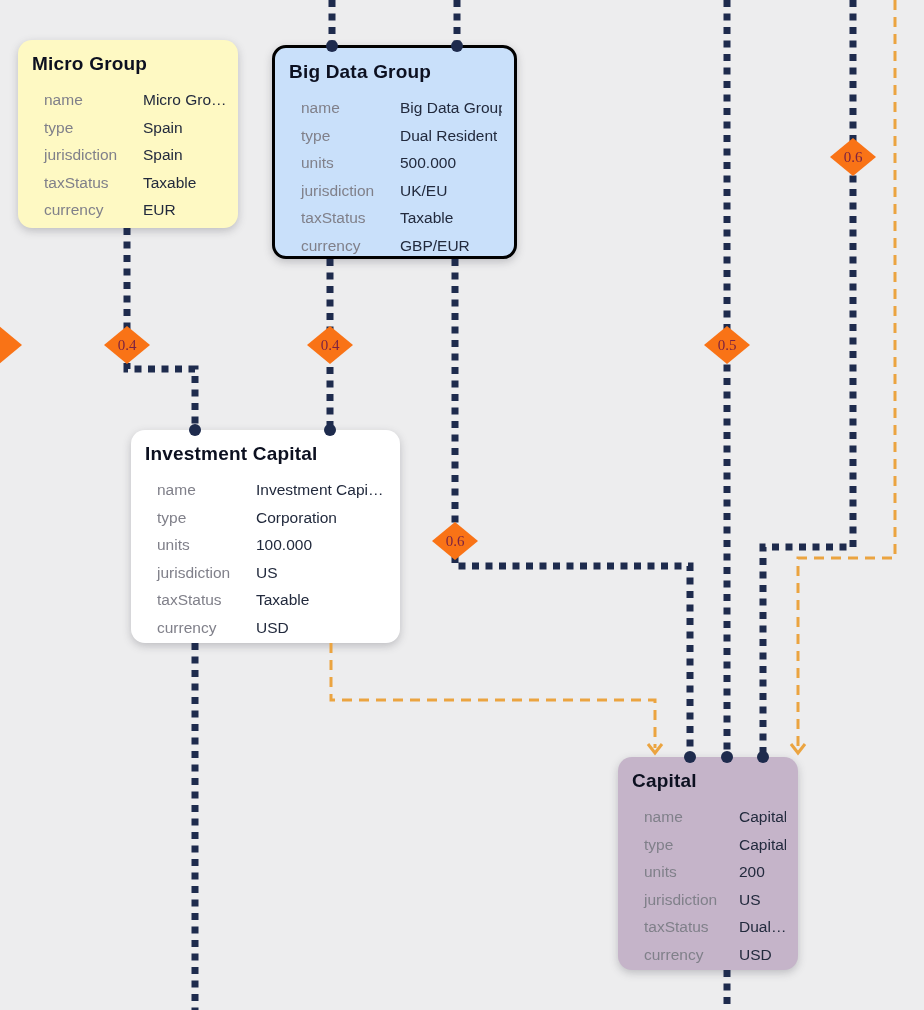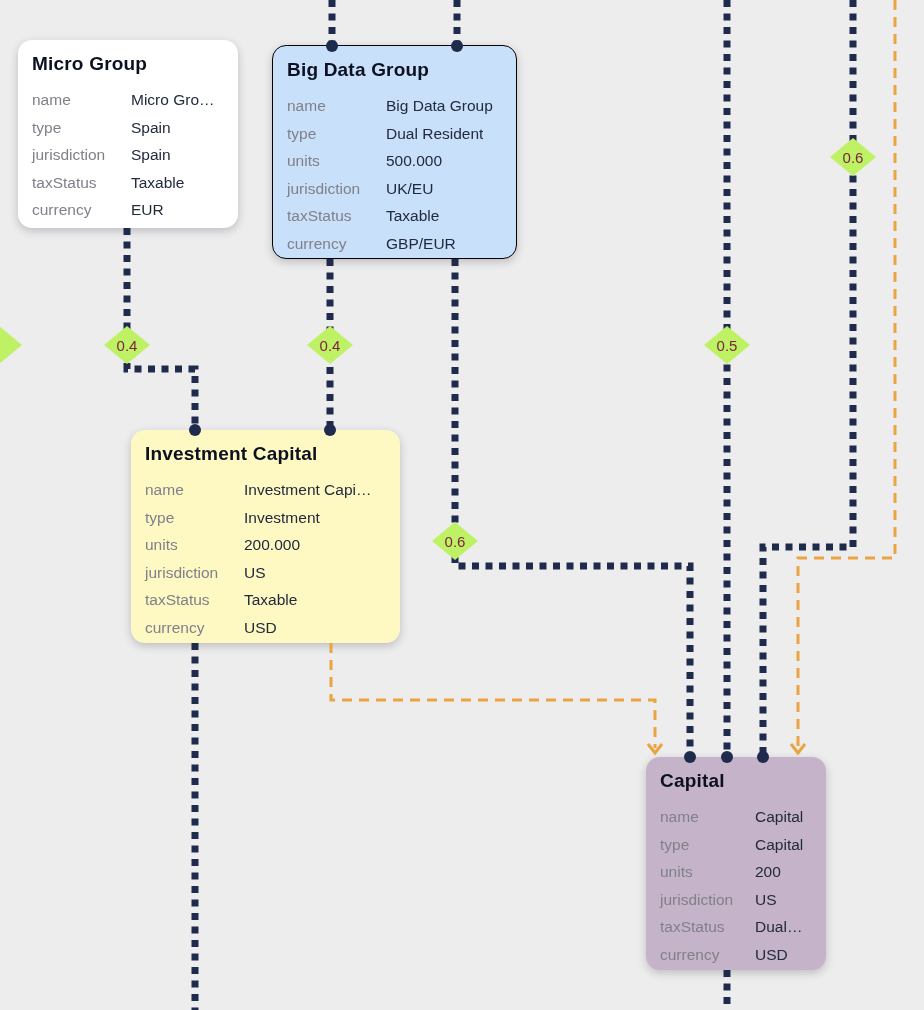--- a/index.html
+++ b/index.html
@@ -15,46 +15,46 @@
     position:absolute;box-sizing:border-box;
     border-radius:14px;
     padding:13px 12px 10px 14px;
     box-shadow:0 3px 8px rgba(70,70,80,.28);
     z-index:1;
   }
   .node h2{
     margin:0 0 11px 0;
     font-size:19px;font-weight:700;color:#0c1020;letter-spacing:.2px;
   }
-  .row{display:flex;align-items:center;height:27.5px;font-size:15.5px;line-height:27.5px;}
+  .row{display:flex;align-items:center;height:27.5px;font-size:15.5px;line-height:27.5px;margin-left:12px;}
   .row .k{width:99px;flex:0 0 99px;color:#80808a;}
   .row .v{color:#222a3d;white-space:nowrap;overflow:hidden;}
 
-  #node-micro-group   {left:18px;  top:40px;  width:220px;height:188px;background:#ffffff;}
-  #node-big-data-group{left:272px; top:45px;  width:245px;height:214px;background:#c9e0fa;border:1px solid #000000;}
-  #node-investment-capital{left:131px;top:430px;width:269px;height:213px;background:#fef9c3;}
-  #node-capital       {left:646px; top:757px; width:180px;height:213px;background:#c5b4c9;}
+  #node-micro-group   {left:18px;  top:40px;  width:220px;height:188px;background:#fef9c3;}
+  #node-big-data-group{left:272px; top:45px;  width:245px;height:214px;background:#c9e0fa;border:3px solid #000000;}
+  #node-investment-capital{left:131px;top:430px;width:269px;height:213px;background:#ffffff;}
+  #node-capital       {left:618px; top:757px; width:180px;height:213px;background:#c5b4c9;}
   #node-capital .row .k{width:95px;flex-basis:95px;}
 
   
   svg.edges{position:absolute;left:0;top:0;z-index:2;pointer-events:none;}
   svg.edges .hit{pointer-events:stroke;}
   .edge-navy{fill:none;stroke:#1e2b4d;stroke-width:7;stroke-dasharray:7 6.5;}
   .edge-orange{fill:none;stroke:#eba440;stroke-width:3;stroke-dasharray:10 7;}
   .dot{fill:#1e2b4d;}
   .arrow{fill:none;stroke:#eba440;stroke-width:3;}
 
   
   .edge-label{
     position:absolute;z-index:3;
     width:46px;height:38px;
     display:flex;align-items:center;justify-content:center;
-    background:#bef264;
+    background:#f97316;
     clip-path:polygon(50% 0,100% 50%,50% 100%,0 50%);
-    color:#7c2342;font-size:15px;
+    color:#7c2342;font-size:15px;font-family:Liberation Serif, serif;
   }
 </style>
 </head>
 <body>
 
 <div class="stage">
 
   <div class="node" id="node-micro-group">
     <h2>Micro Group</h2>
     <div class="row">
@@ -108,25 +108,25 @@
   </div>
 
   <div class="node" id="node-investment-capital">
     <h2>Investment Capital</h2>
     <div class="row">
       <span class="k">name</span>
       <span class="v">Investment Capi…</span>
     </div>
     <div class="row">
       <span class="k">type</span>
-      <span class="v">Investment</span>
+      <span class="v">Corporation</span>
     </div>
     <div class="row">
       <span class="k">units</span>
-      <span class="v">200.000</span>
+      <span class="v">100.000</span>
     </div>
     <div class="row">
       <span class="k">jurisdiction</span>
       <span class="v">US</span>
     </div>
     <div class="row">
       <span class="k">taxStatus</span>
       <span class="v">Taxable</span>
     </div>
     <div class="row">

